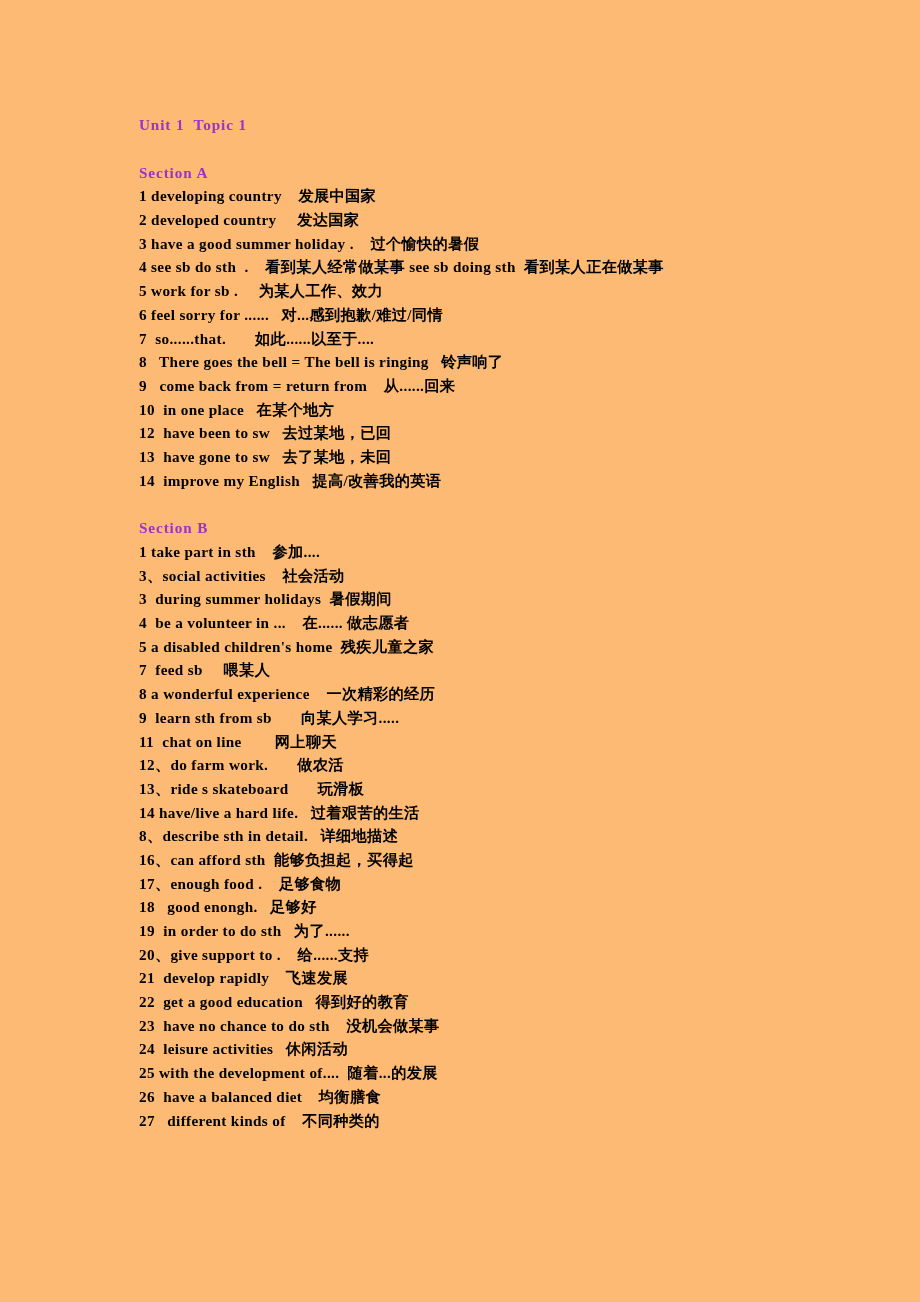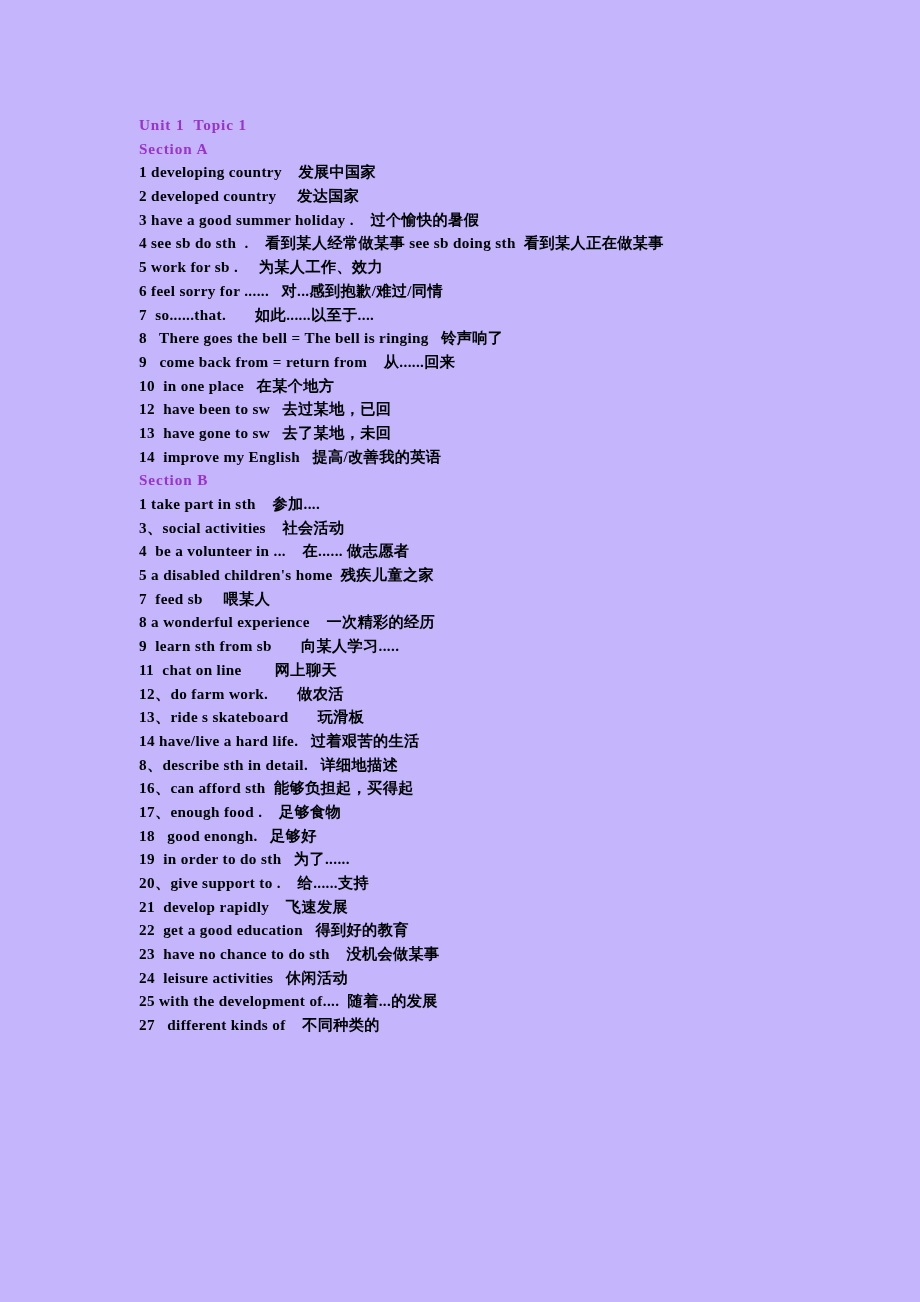--- a/index.html
+++ b/index.html
@@ -13,21 +13,21 @@
     position: relative;
     font-family: "Liberation Serif", "DejaVu Serif", serif;
     -webkit-font-smoothing: antialiased;
   }
   .page {
     position: absolute;
     left: 0;
     top: 0;
     width: 920px;
     height: 1302px;
-    background: #c4b5fd;
+    background: #fdba74;
     overflow: hidden;
   }
   .doc-body {
     position: absolute;
     left: 139px;
     top: 113px;
     width: 740px;
   }
   .line {
     font-size: 15.2px;
@@ -36,20 +36,21 @@
     line-height: 23.7px;
     letter-spacing: 0.35px;
     white-space: pre;
     margin: 0;
     padding: 0;
     height: 23.7px;
   }
   .line.heading {
     color: #9933CC;
     letter-spacing: 0.9px;
+    margin-top: 24px;
   }
   .line.title {
     color: #9933CC;
     letter-spacing: 0.9px;
   }
 </style>
 </head>
 <body>
 
 <div class="page">
@@ -65,35 +66,37 @@
       <div class="line">7  so......that.       如此......以至于....</div>
       <div class="line">8   There goes the bell = The bell is ringing   铃声响了</div>
       <div class="line">9   come back from = return from    从......回来</div>
       <div class="line">10  in one place   在某个地方</div>
       <div class="line">12  have been to sw   去过某地，已回</div>
       <div class="line">13  have gone to sw   去了某地，未回</div>
       <div class="line">14  improve my English   提高/改善我的英语</div>
       <div class="line heading">Section B</div>
       <div class="line">1 take part in sth    参加....</div>
       <div class="line">3、social activities    社会活动</div>
+      <div class="line">3  during summer holidays  暑假期间</div>
       <div class="line">4  be a volunteer in ...    在...... 做志愿者</div>
       <div class="line">5 a disabled children's home  残疾儿童之家</div>
       <div class="line">7  feed sb     喂某人</div>
       <div class="line">8 a wonderful experience    一次精彩的经历</div>
       <div class="line">9  learn sth from sb       向某人学习.....</div>
       <div class="line">11  chat on line        网上聊天</div>
       <div class="line">12、do farm work.       做农活</div>
       <div class="line">13、ride s skateboard       玩滑板</div>
       <div class="line">14 have/live a hard life.   过着艰苦的生活</div>
       <div class="line">8、describe sth in detail.   详细地描述</div>
       <div class="line">16、can afford sth  能够负担起，买得起</div>
       <div class="line">17、enough food .    足够食物</div>
       <div class="line">18   good enongh.   足够好</div>
       <div class="line">19  in order to do sth   为了......</div>
       <div class="line">20、give support to .    给......支持</div>
       <div class="line">21  develop rapidly    飞速发展</div>
       <div class="line">22  get a good education   得到好的教育</div>
       <div class="line">23  have no chance to do sth    没机会做某事</div>
       <div class="line">24  leisure activities   休闲活动</div>
       <div class="line">25 with the development of....  随着...的发展</div>
+      <div class="line">26  have a balanced diet    均衡膳食</div>
       <div class="line">27   different kinds of    不同种类的</div>
     </div>
 </div>
 
 </body></html>

